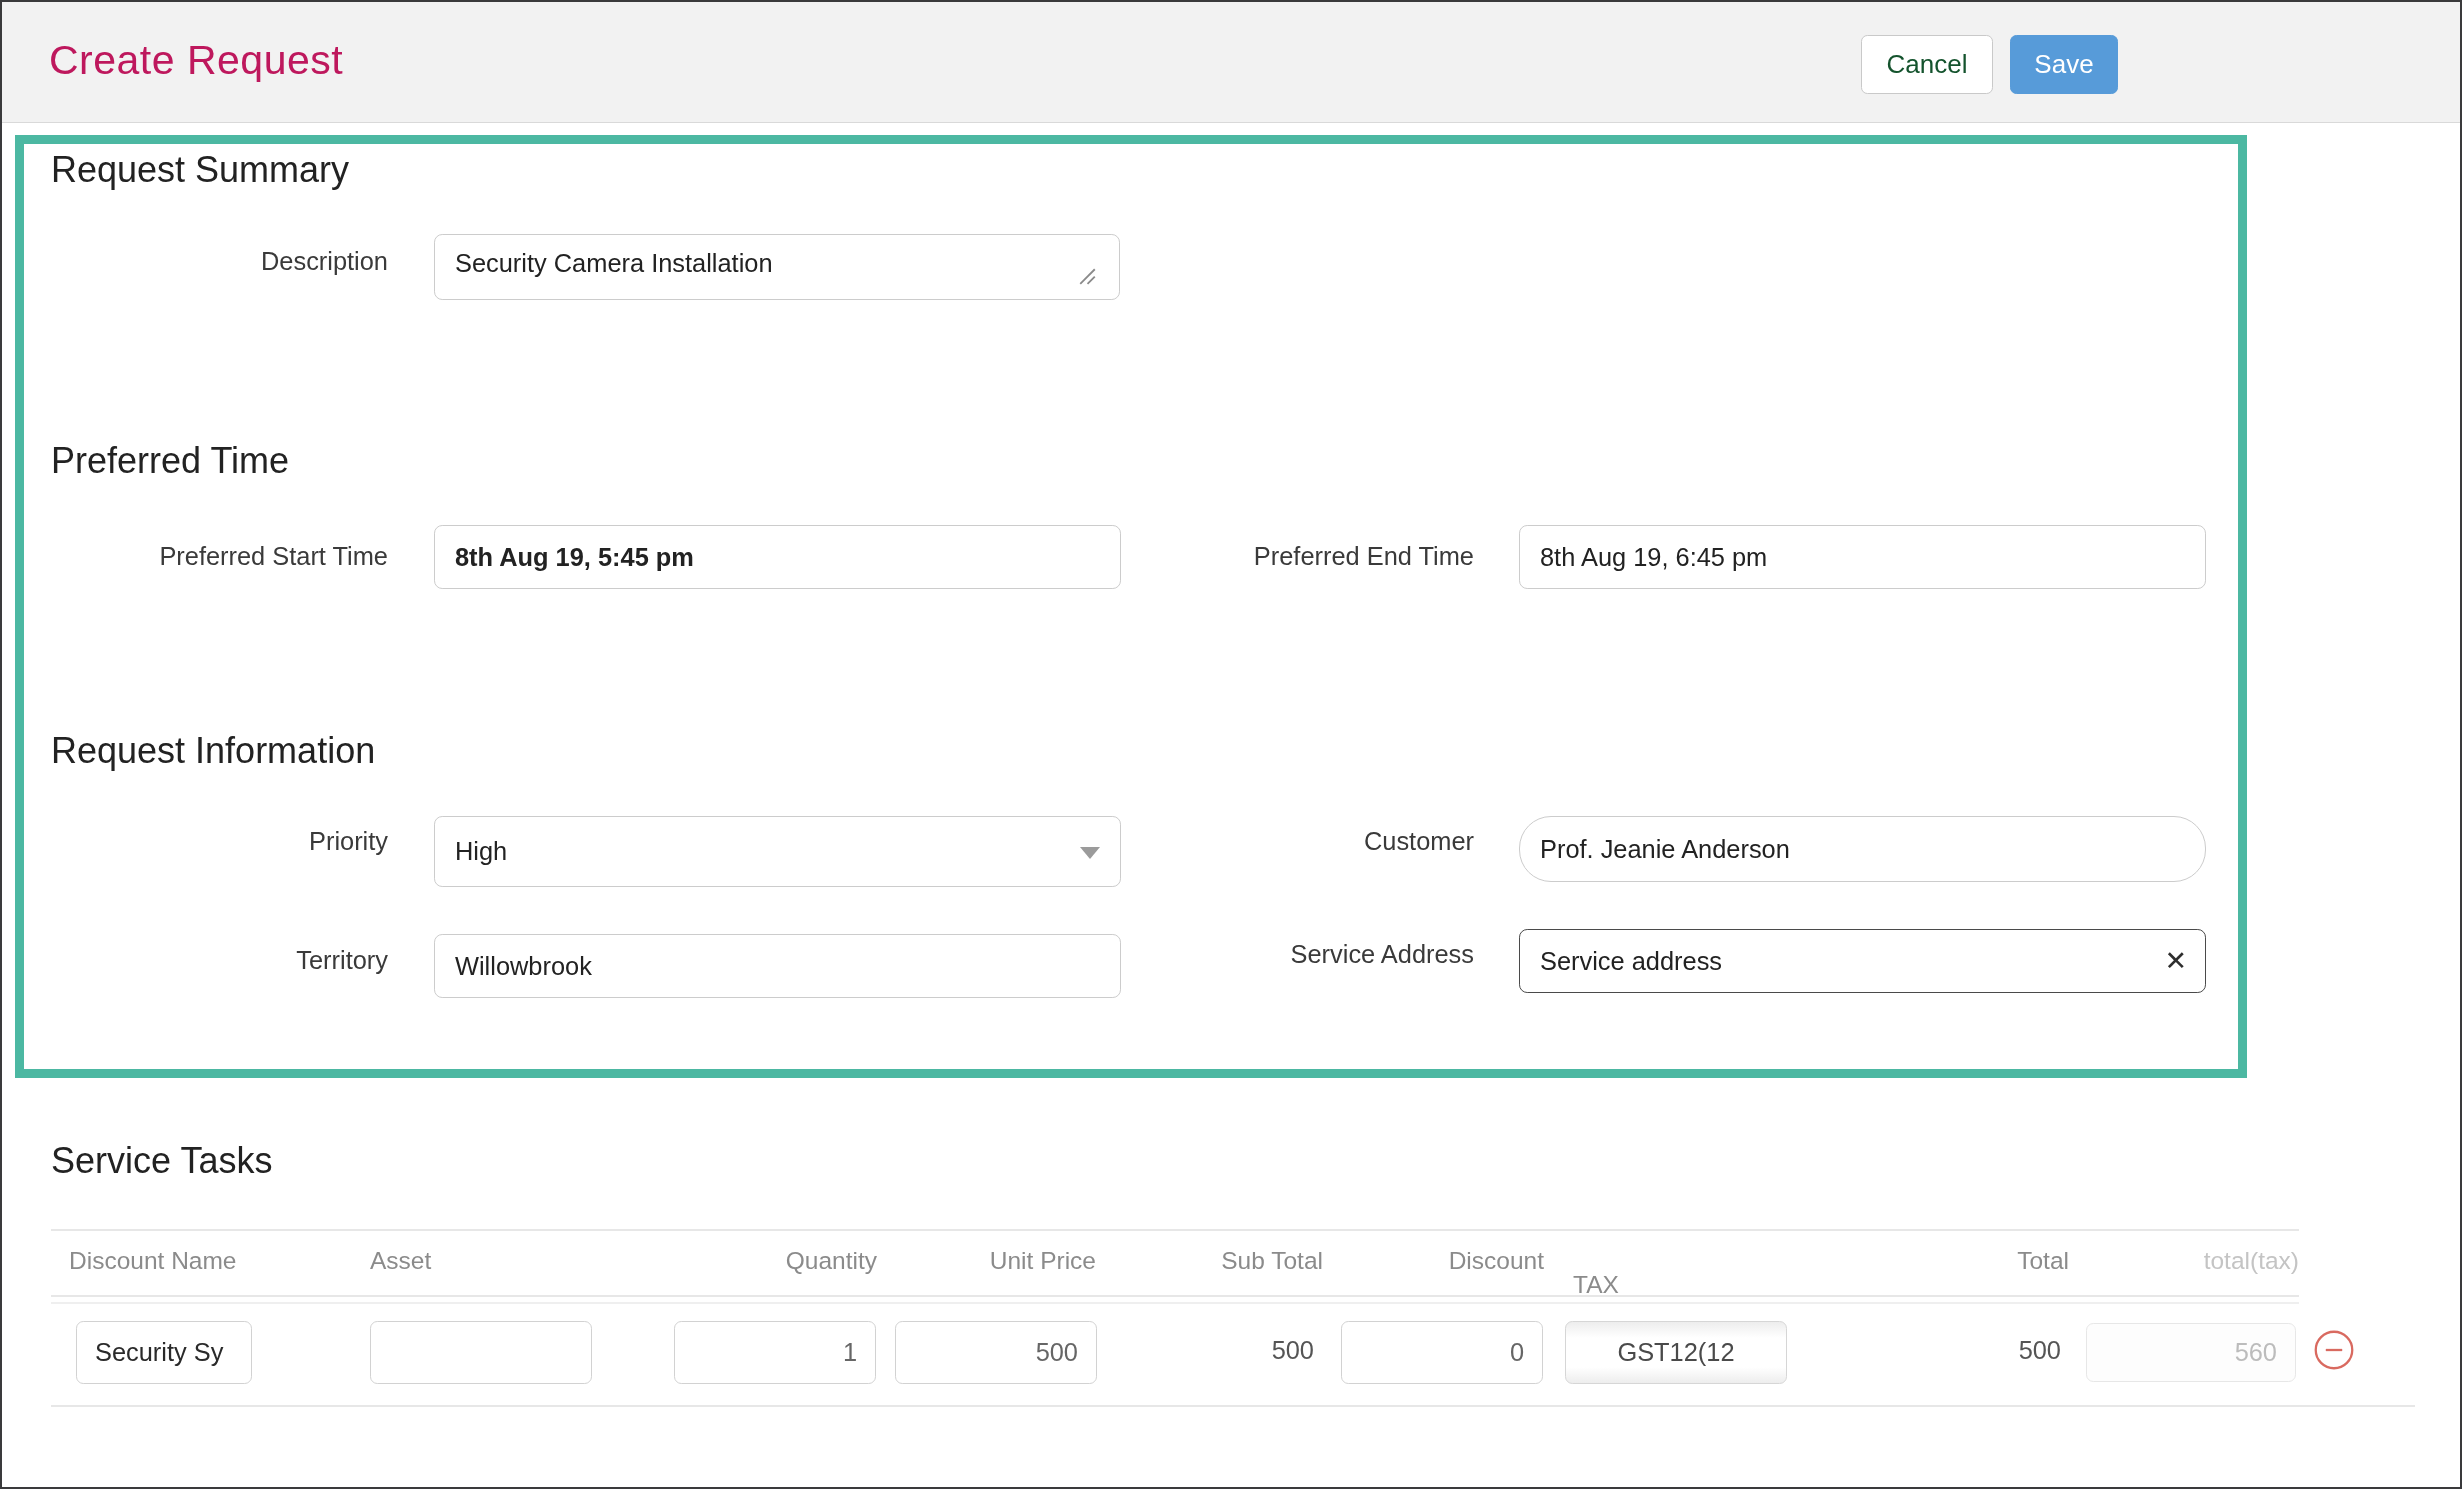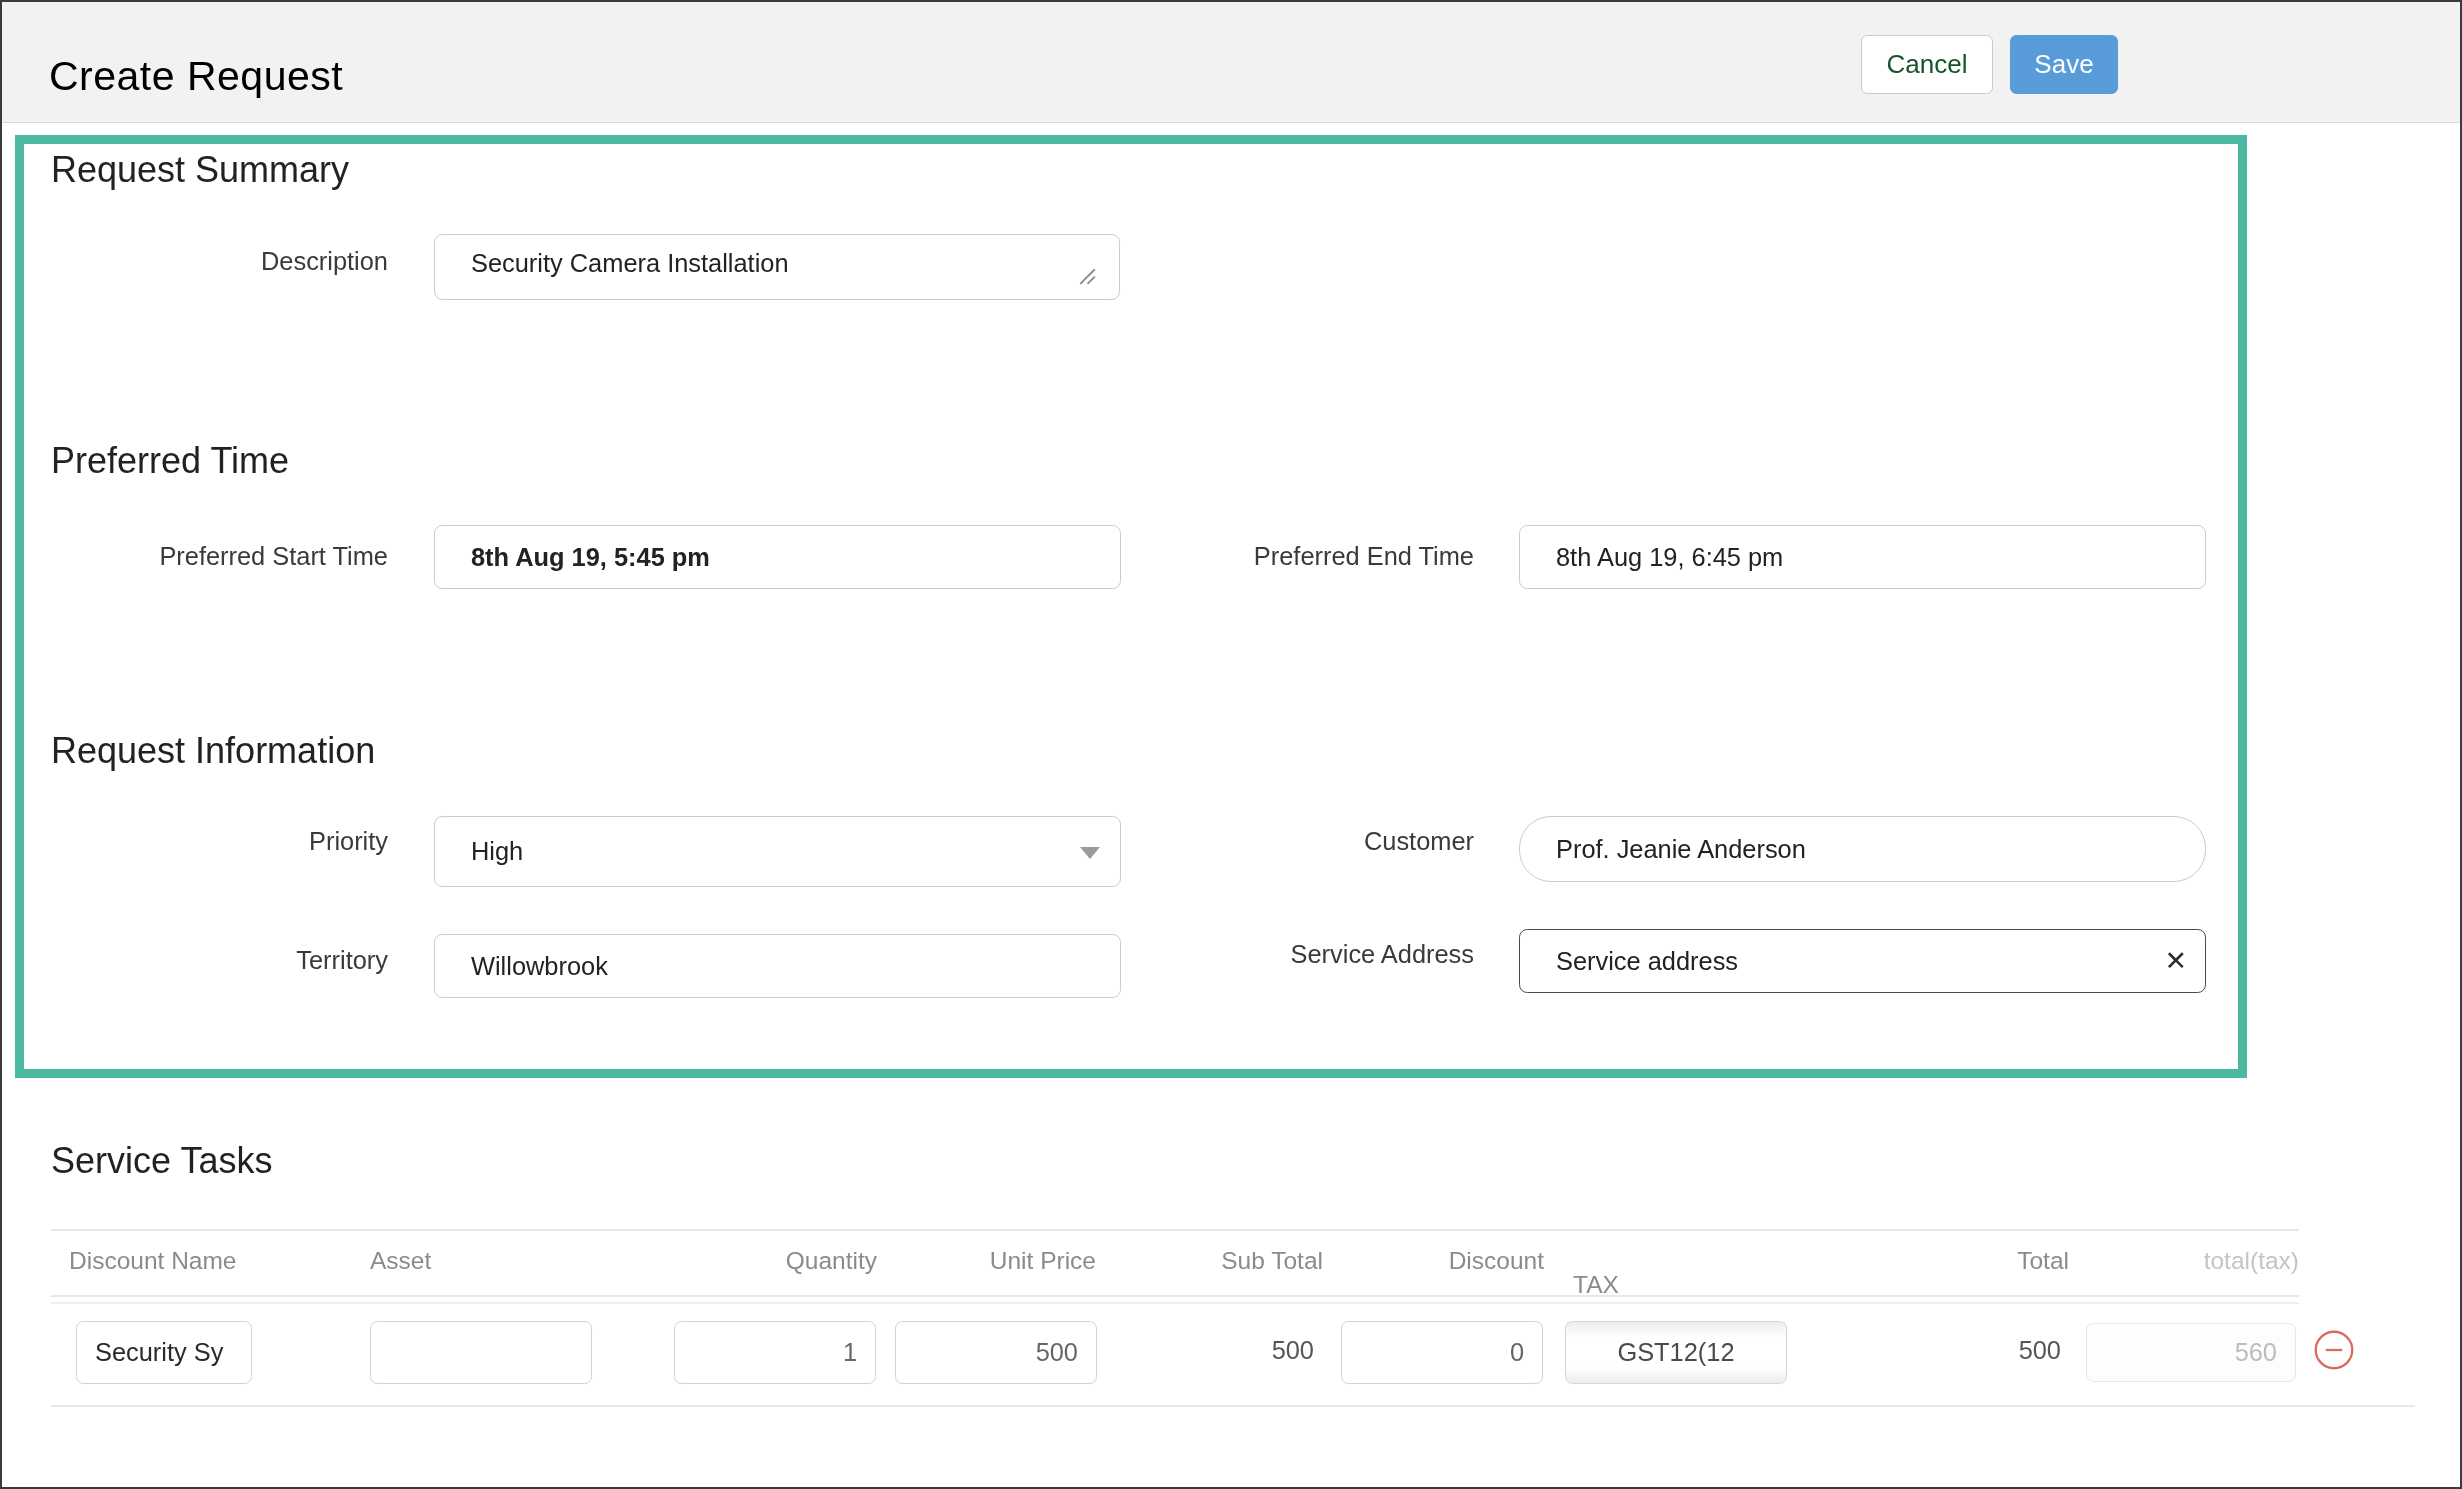--- a/index.html
+++ b/index.html
@@ -5,21 +5,21 @@
   * { margin:0; padding:0; box-sizing:border-box; }
   html,body { background:#fff; }
   body { font-family:"Liberation Sans", sans-serif; }
   .page { position:relative; width:2462px; height:1489px; background:#ffffff;
           border:2.7px solid #3a3a3c; overflow:hidden; }
 
   
   .topbar { position:absolute; left:0; top:0; width:100%; height:121px;
             background:#f2f2f2; border-bottom:1.8px solid #d9d9d9; }
   .page-title { position:absolute; left:47px; top:35px; font-size:41px;
-                color:#000000; font-weight:400; letter-spacing:0.5px;margin-top:16px; }
+                color:#be185d; font-weight:400; letter-spacing:0.5px; }
   .btn { position:absolute; top:33px; height:59px; border-radius:6.4px;
          font-size:26px; display:flex; align-items:center; justify-content:center;
          cursor:pointer; }
   .btn-cancel { left:1859px; width:132px; background:#ffffff;
                 border:1.8px solid #c9c9c9; color:#14532d; }
   .btn-save { left:2008px; width:108px; background:#579bd9; border:1.8px solid #579bd9;
               color:#ffffff; }
 
   
   .green-frame { position:absolute; left:12.7px; top:133px; width:2232px; height:943px;
@@ -30,21 +30,21 @@
   .h-summary { left:49px; top:147px; }
   .h-preferred { left:49px; top:438px; }
   .h-reqinfo { left:49px; top:728px; }
   .h-tasks { left:49px; top:1138px; }
 
   
   .flabel { position:absolute; font-size:25.4px; color:#3a3a3a; text-align:right;
             width:327px; line-height:33px; }
   .field { position:absolute; background:#fff; border:1.8px solid #cccccc;
            border-radius:8.2px; font-size:25.4px; color:#222; outline:none;
-           padding:0 36px; font-family:"Liberation Sans", sans-serif; }
+           padding:0 20px; font-family:"Liberation Sans", sans-serif; }
   textarea.field { resize:none; padding-top:13.6px; overflow:hidden; }
   .fake-select { display:flex; align-items:center; cursor:pointer; }
   .caret { position:absolute; right:20px; top:50%; margin-top:-4.5px; width:0; height:0;
            border-left:10px solid transparent; border-right:10px solid transparent;
            border-top:12.7px solid #9b9b9b; }
   .resize-grip { position:absolute; pointer-events:none; }
   .clear-x { position:absolute; right:18px; top:50%; transform:translateY(-50%);
              font-size:27px; color:#2e2e2e; cursor:pointer; line-height:27px; }
 
   

